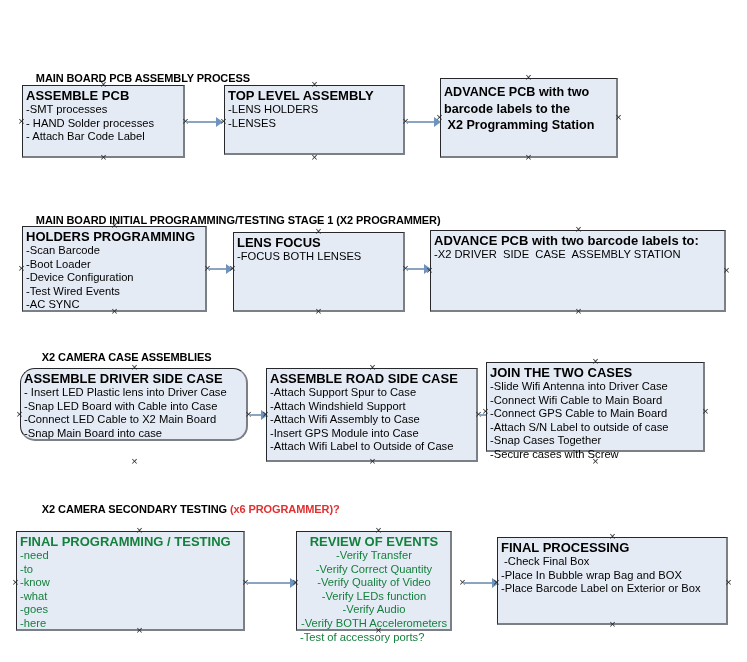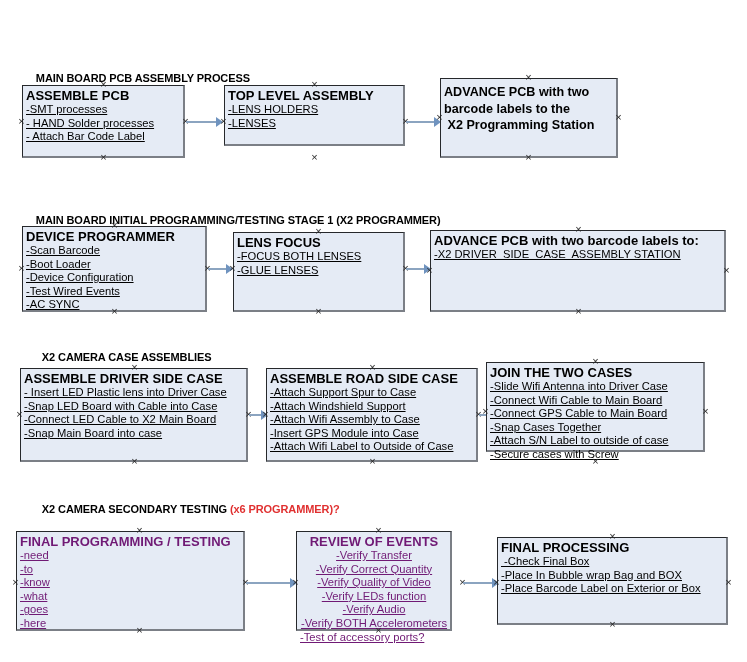--- a/index.html
+++ b/index.html
@@ -65,23 +65,22 @@
   .pbox .bt {           
     font-size: 13px;
     font-weight: bold;
     line-height: 14px;
     white-space: pre;
   }
   .pbox .bl {           
     font-size: 11.2px;
     line-height: 13.6px;
     white-space: pre;
-    text-decoration: underline;
-  }
-  .pbox.red .bt, .pbox.red .bl { color: #701a75; }
+  }
+  .pbox.red .bt, .pbox.red .bl { color: #15803d; }
   .pbox .bl.overflow {
     position: absolute;
     left: 3px;
   }
 
   
   .pbox .btw {
     font-size: 12.6px;
     font-weight: bold;
     line-height: 16.5px;
@@ -135,21 +134,21 @@
     </div>
   </div>
   <div class="hx" style="left:99px; top:80px;"></div>
   <div class="hx" style="left:99px; top:153px;"></div>
   <div class="hx" style="left:17px; top:117px;"></div>
   <div class="hx" style="left:181px; top:117px;"></div>
 
   <div class="conn" style="left:186px; top:121px; width:32px;"></div>
   <div class="conn-head" style="left:216px; top:117px;"></div>
 
-  <div class="pbox" style="left:224px; top:85px; width:181px; height:61px;">
+  <div class="pbox" style="left:224px; top:85px; width:181px; height:70px;">
     <div class="pbox-inner">
       <div class="bt">TOP LEVEL ASSEMBLY</div>
       <div class="bl">-LENS HOLDERS</div>
       <div class="bl">-LENSES</div>
     </div>
   </div>
   <div class="hx" style="left:310px; top:80px;"></div>
   <div class="hx" style="left:310px; top:153px;"></div>
   <div class="hx" style="left:219px; top:117px;"></div>
   <div class="hx" style="left:401px; top:117px;"></div>
@@ -168,41 +167,40 @@
   <div class="hx" style="left:524px; top:153px;"></div>
   <div class="hx" style="left:435px; top:113px;"></div>
   <div class="hx" style="left:614px; top:113px;"></div>
 
   <div class="section-heading" style="left:24px; top:202px;">
     <span>MAIN BOARD INITIAL PROGRAMMING/TESTING STAGE 1 (X2 PROGRAMMER)</span>
   </div>
 
   <div class="pbox" style="left:22px; top:226px; width:185px; height:86px;">
     <div class="pbox-inner">
-      <div class="bt">DEVICE PROGRAMMER</div>
+      <div class="bt">HOLDERS PROGRAMMING</div>
       <div class="bl">-Scan Barcode</div>
       <div class="bl">-Boot Loader</div>
       <div class="bl">-Device Configuration</div>
       <div class="bl">-Test Wired Events</div>
       <div class="bl">-AC SYNC</div>
     </div>
   </div>
   <div class="hx" style="left:110px; top:221px;"></div>
   <div class="hx" style="left:110px; top:307px;"></div>
   <div class="hx" style="left:17px; top:264px;"></div>
   <div class="hx" style="left:203px; top:264px;"></div>
 
   <div class="conn" style="left:208px; top:268px; width:20px;"></div>
   <div class="conn-head" style="left:226px; top:264px;"></div>
 
   <div class="pbox" style="left:233px; top:232px; width:172px; height:80px;">
     <div class="pbox-inner">
       <div class="bt">LENS FOCUS</div>
       <div class="bl">-FOCUS BOTH LENSES</div>
-      <div class="bl">-GLUE LENSES</div>
     </div>
   </div>
   <div class="hx" style="left:314px; top:227px;"></div>
   <div class="hx" style="left:314px; top:307px;"></div>
   <div class="hx" style="left:228px; top:264px;"></div>
   <div class="hx" style="left:401px; top:264px;"></div>
 
   <div class="conn" style="left:406px; top:268px; width:20px;"></div>
   <div class="conn-head" style="left:424px; top:264px;"></div>
 
@@ -214,21 +212,21 @@
   </div>
   <div class="hx" style="left:574px; top:225px;"></div>
   <div class="hx" style="left:574px; top:307px;"></div>
   <div class="hx" style="left:425px; top:266px;"></div>
   <div class="hx" style="left:722px; top:266px;"></div>
 
   <div class="section-heading" style="left:30px; top:339px;">
     <span>X2 CAMERA CASE ASSEMBLIES</span>
   </div>
 
-  <div class="pbox" style="left:20px; top:368px; width:228px; height:94px;">
+  <div class="pbox" style="left:20px; top:368px; width:228px; height:73px;border-radius:15px;">
     <div class="pbox-inner">
       <div class="bt">ASSEMBLE DRIVER SIDE CASE</div>
       <div class="bl">- Insert LED Plastic lens into Driver Case</div>
       <div class="bl">-Snap LED Board with Cable into Case</div>
       <div class="bl">-Connect LED Cable to X2 Main Board</div>
       <div class="bl">-Snap Main Board into case</div>
     </div>
   </div>
   <div class="hx" style="left:130px; top:363px;"></div>
   <div class="hx" style="left:130px; top:457px;"></div>
@@ -255,22 +253,22 @@
 
   <div class="conn" style="left:479px; top:414px; width:14px;"></div>
   <div class="conn-head" style="left:490px; top:410px;"></div>
 
   <div class="pbox" style="left:486px; top:362px; width:219px; height:90px;">
     <div class="pbox-inner">
       <div class="bt">JOIN THE TWO CASES</div>
       <div class="bl">-Slide Wifi Antenna into Driver Case</div>
       <div class="bl">-Connect Wifi Cable to Main Board</div>
       <div class="bl">-Connect GPS Cable to Main Board</div>
+      <div class="bl">-Attach S/N Label to outside of case</div>
       <div class="bl">-Snap Cases Together</div>
-      <div class="bl">-Attach S/N Label to outside of case</div>
       <div class="bl">-Secure cases with Screw</div>
     </div>
   </div>
   <div class="hx" style="left:591px; top:357px;"></div>
   <div class="hx" style="left:591px; top:457px;"></div>
   <div class="hx" style="left:481px; top:407px;"></div>
   <div class="hx" style="left:701px; top:407px;"></div>
 
   <div class="section-heading" style="left:30px; top:491px;">
     <span>X2 CAMERA SECONDARY TESTING </span><span class="accent">(x6 PROGRAMMER)?</span>

